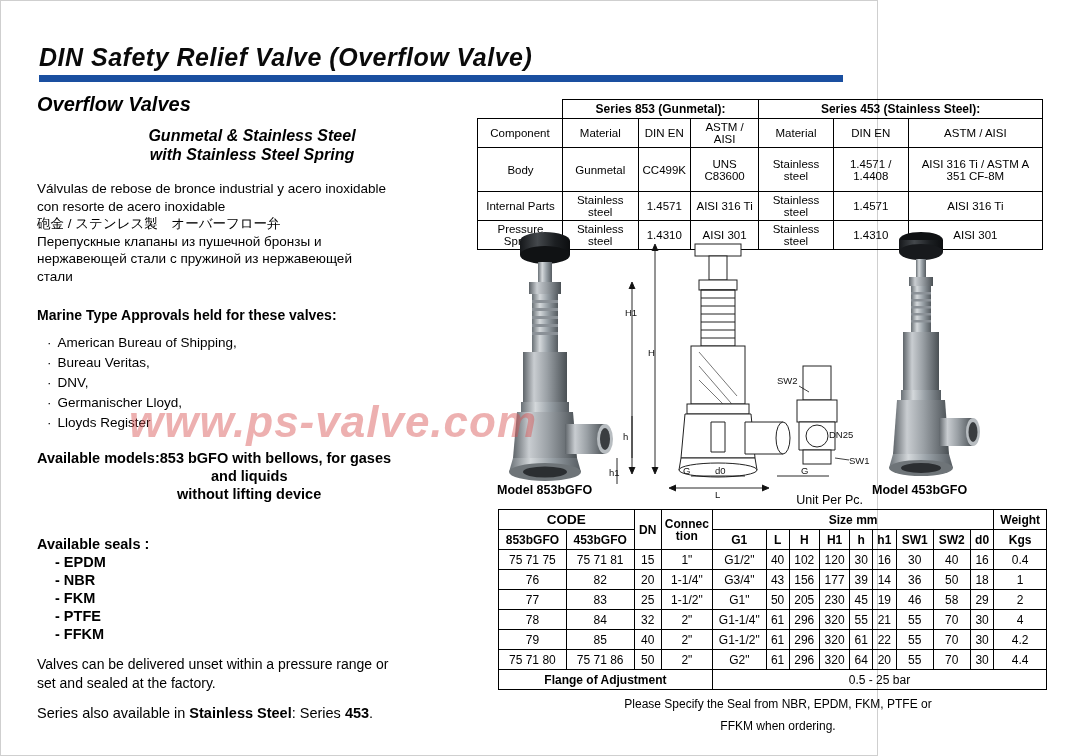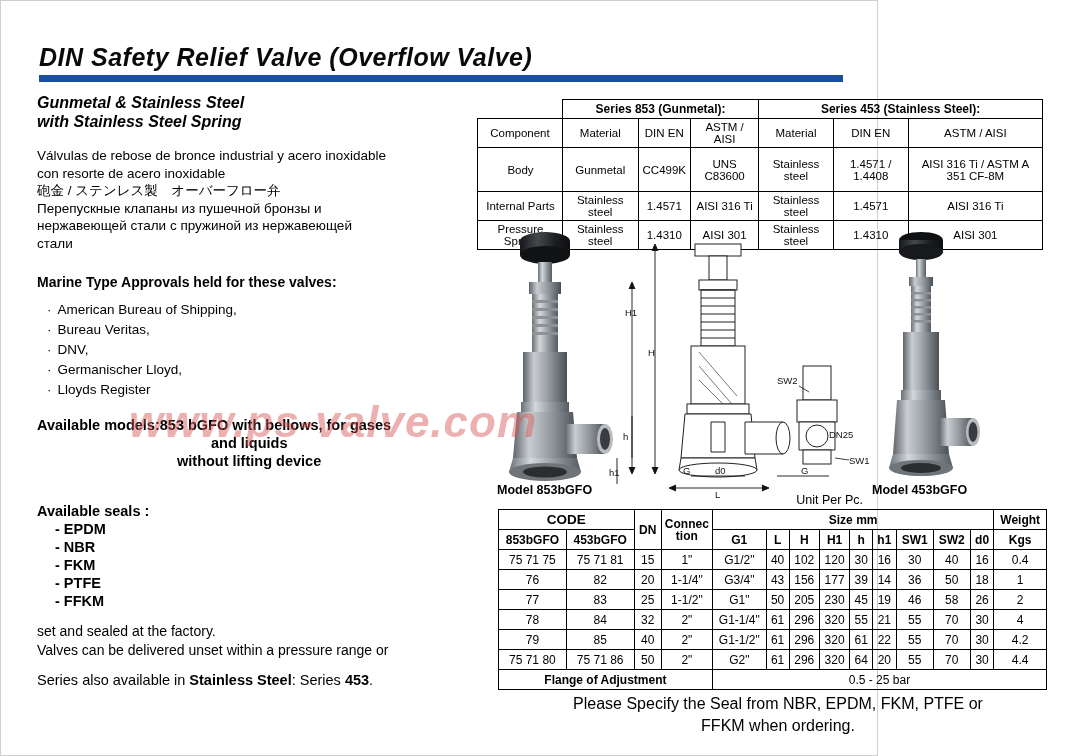--- a/index.html
+++ b/index.html
@@ -27,21 +27,21 @@
     white-space:nowrap;
   }
   .title-rule {
     position:absolute; left:38px; top:74px; width:804px; height:7px;
     background:#1a4fa0;
   }
 
   
   .left { position:absolute; left:36px; top:92px; width:430px; }
   .h2 { font-size:20px; font-weight:bold; font-style:italic; margin:0 0 10px 0; }
-  .h3 { font-size:16px; font-weight:bold; font-style:italic; line-height:19px; margin:0; }
+  .h3 { font-size:16px; font-weight:bold; font-style:italic; line-height:19px; margin:0;text-align:center; }
 
   .langs { margin-top:16px; font-size:13.5px; line-height:17.5px; }
   .langs div { white-space:nowrap; }
 
   .marine { margin-top:22px; font-size:14px; font-weight:bold; }
   .approvals { margin-top:10px; font-size:13.5px; line-height:20px; padding-left:10px; }
   .approvals li { list-style:none; }
   .approvals li:before { content:"\00B7"; margin-right:6px; }
 
   .models { margin-top:16px; font-size:14.5px; font-weight:bold; line-height:18px; }
@@ -79,21 +79,21 @@
   }
   .code-table td, .code-table th {
     border:1px solid #000; padding:1px 3px; text-align:center; vertical-align:middle;
     font-weight:normal; height:20px;
   }
   .code-table .hd { font-weight:bold; }
   .code-table .big { font-size:13.5px; font-weight:bold; }
 
   .footer {
     position:absolute; left:497px; top:692px; width:560px;
-    font-size:16px; line-height:22px; text-align:center;
+    font-size:12px; line-height:22px; text-align:center;
   }
   .footer .l2 { padding-left:0; }
 
   
   .wm {
     position:absolute; left:128px; top:396px;
     font-size:44px; font-weight:bold; font-style:italic;
     color:rgba(214,80,80,0.45);
     letter-spacing:1px;
     white-space:nowrap;
@@ -104,20 +104,21 @@
 <body>
 
 <div class="page">
 
   <div class="title-wrap">
     <div class="title-text">DIN  Safety Relief Valve  (Overflow Valve)</div>
   </div>
   <div class="title-rule"></div>
 
   <div class="left">
+    <div class="h2">Overflow Valves</div>
     <div class="h3">Gunmetal &amp; Stainless Steel</div>
     <div class="h3">with Stainless Steel Spring</div>
 
     <div class="langs">
       <div>Válvulas de rebose de bronce industrial y acero inoxidable</div>
       <div>con resorte de acero inoxidable</div>
       <div>砲金 / ステンレス製　オーバーフロー弁</div>
       <div>Перепускные клапаны из пушечной бронзы и</div>
       <div>нержавеющей стали с пружиной из нержавеющей</div>
       <div>стали</div>
@@ -141,22 +142,22 @@
     <div class="seals">
       <div>Available seals :</div>
       <div class="item">- EPDM</div>
       <div class="item">- NBR</div>
       <div class="item">- FKM</div>
       <div class="item">- PTFE</div>
       <div class="item">- FFKM</div>
     </div>
 
     <div class="note1">
+      <div>Valves can be delivered unset within a pressure range or</div>
       <div>set and sealed at the factory.</div>
-      <div>Valves can be delivered unset within a pressure range or</div>
     </div>
 
     <div class="note2">
       <span>Series also available in </span><b>Stainless Steel</b><span>: Series </span><b>453</b><span>.</span>
     </div>
   </div>
 
   <table class="mat-table">
     <tbody>
         <tr>
@@ -403,21 +404,21 @@
       <td>25</td>
       <td>1-1/2"</td>
       <td>G1"</td>
       <td>50</td>
       <td>205</td>
       <td>230</td>
       <td>45</td>
       <td>19</td>
       <td>46</td>
       <td>58</td>
-      <td>26</td>
+      <td>29</td>
       <td>2</td>
     </tr>
     <tr>
       <td>78</td>
       <td>84</td>
       <td>32</td>
       <td>2"</td>
       <td>G1-1/4"</td>
       <td>61</td>
       <td>296</td>

